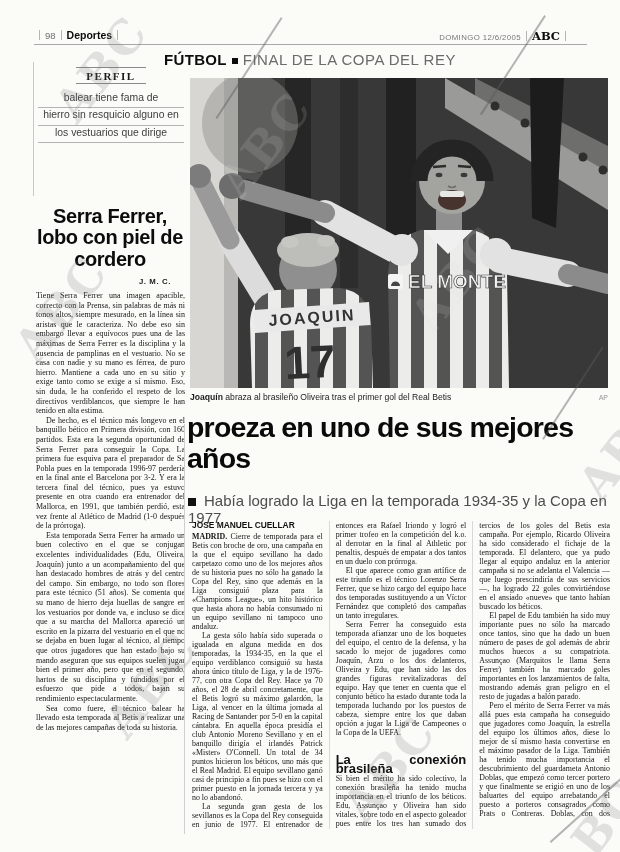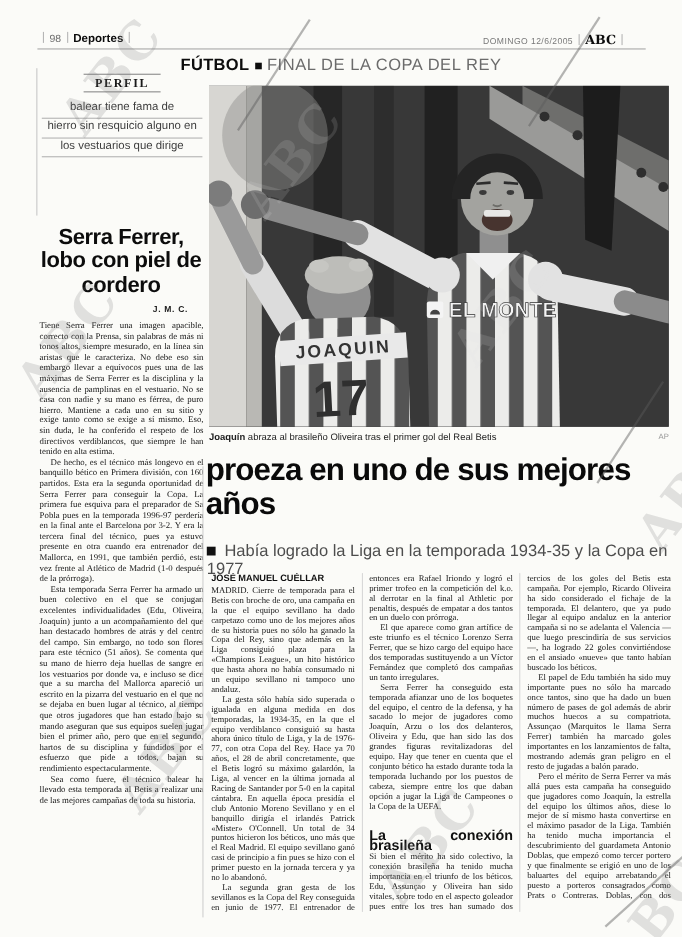--- a/index.html
+++ b/index.html
@@ -64,21 +64,21 @@
   .vrule{position:absolute;left:184px;top:424px;width:1px;height:410px;background:#cfcfcf;}
 
   .main-cols{position:absolute;left:192px;top:521px;width:418px;height:308px;overflow:hidden;
     column-count:3;column-gap:13px;column-rule:1px solid #d8d8d8;
     font-family:"Liberation Serif",serif;font-size:7.9px;line-height:9px;
     text-align:justify;color:#161616;}
   .main-by{font-family:"Liberation Sans",sans-serif;font-size:8.4px;font-weight:bold;
     color:#111;margin:0 0 2px;}
   .main-cols p{margin:0;text-indent:10px;}
   .main-cols p.lead{text-indent:0;}
-  .dateline{font-weight:normal;}
+  .dateline{font-weight:bold;}
   .subsect{font-family:"Liberation Sans",sans-serif;font-weight:bold;font-size:13px;
     color:#111;margin:18px 0 1px;text-indent:0;}
 </style>
 </head>
 <body>
 
 <div class="hdr">
   <div class="hdr-left">
     <span class="bar"></span><span class="pagenum">98</span><span class="bar"></span><span class="section">Deportes</span><span class="bar"></span>
   </div>

